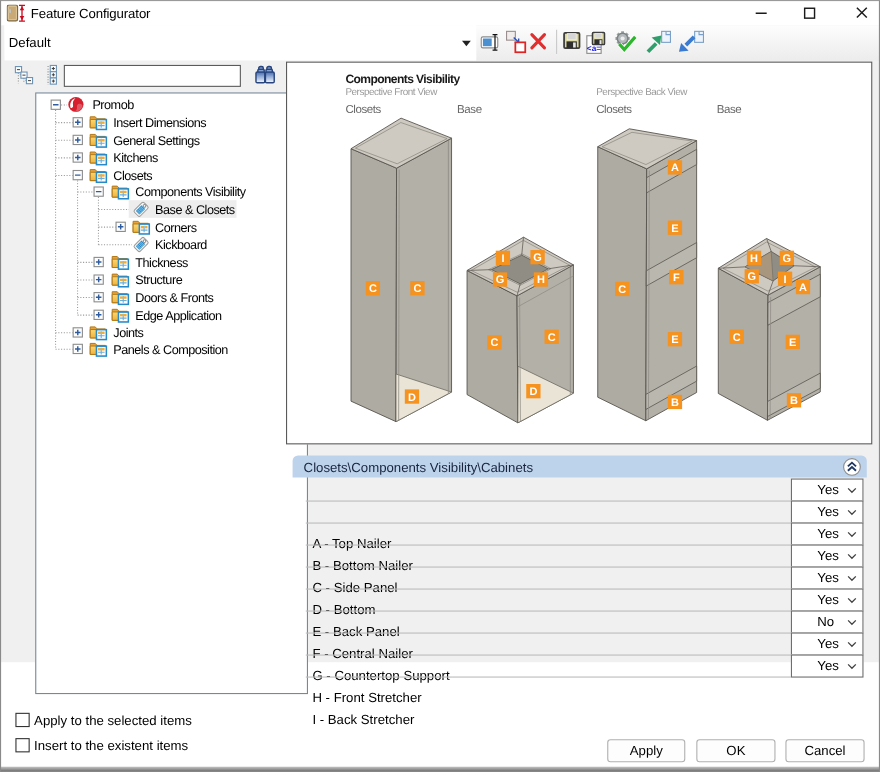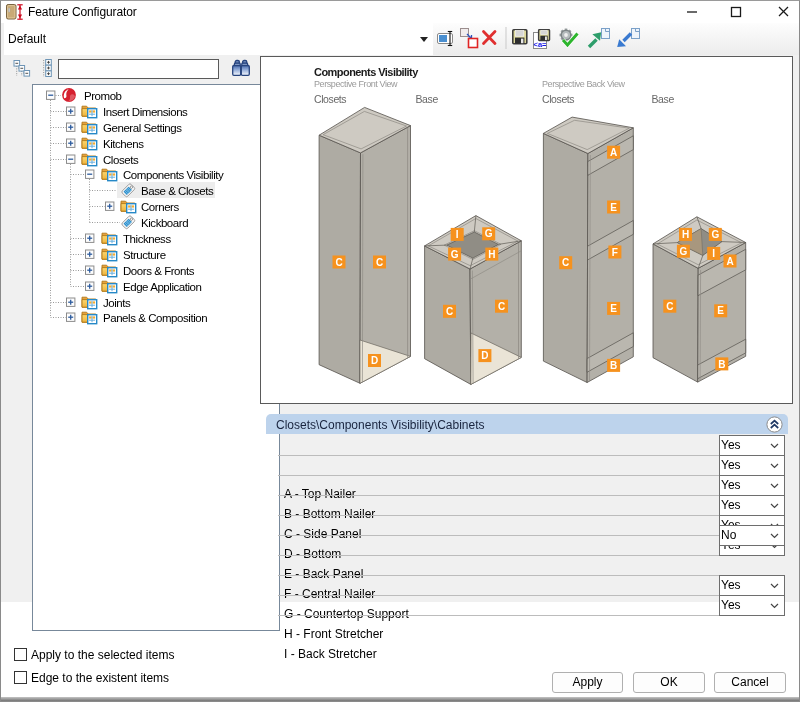--- a/index.html
+++ b/index.html
@@ -13,21 +13,21 @@
 #toolbar { left:4px; top:23px; width:800px; height:32px; background:linear-gradient(#fdfdfd,#ececec); }
 #combo { left:0; top:0; width:429px; height:32px; background:#fff; }
 #combo span { position:absolute; left:4px; top:9px; font-size:12px; }
 #searchbox { left:58px; top:59px; width:161px; height:20px; background:#fff; border:1px solid #5a5a5a; }
 #treepanel { left:8px; top:84px; width:248px; height:547px; background:#fff; border:1px solid #77889a; overflow:hidden;margin-left:24px; }
 #imgpanel { left:260px; top:56px; width:533px; height:348px; background:#fff; border:1px solid #5a5a5a; }
 #gridhead { left:266px; top:414px; width:522px; height:20px; background:#bdd3ec; border-radius:5px 5px 0 0; }
 #gridhead span { position:absolute; left:10px; top:4px; font-size:12px; color:#19243e; }
 .prow-line { position:absolute; left:278px; width:441px; height:1px; background:#bcbcbc; }
 .plabel { position:absolute; left:284px; width:400px; height:20px; font-size:12px; color:#000; line-height:20px;margin-top:48px; }
-.combo2 { position:absolute; left:719px; width:66px; height:21px; background:#fff; border:1px solid #6e6e6e; font-size:12px; line-height:19px; padding-left:1px; }
+.combo2 { position:absolute; left:719px; width:66px; height:21px; background:#fff; border:1px solid #6e6e6e; font-size:12px; line-height:19px; padding-left:23px; }
 .combo2 svg { position:absolute; right:5px; top:7px; }
 .cb { position:absolute; left:14px; width:13px; height:13px; background:#fff; border:1px solid #333; }
 .cblabel { position:absolute; left:31px; font-size:12px; }
 .btn { position:absolute; top:672px; height:21px; background:#fdfdfd; border:1px solid #b0b0b0; border-radius:3px; font-size:12px; text-align:center; line-height:19px; }
 #bottomedge { left:0; top:697px; width:800px; height:5px; background:linear-gradient(#c4c4c4,#5f5f5f); }
 </style>
 </head>
 <body>
 <div id="win">
   <div id="winframe"></div>
@@ -504,31 +504,31 @@
         </svg></div>
     <div class="combo2" style="top:495px">Yes<svg width="9" height="6" viewBox="0 0 9 6">
           <path d="M1 1 L4.5 4.5 L8 1" fill="none" stroke="#444" stroke-width="1.2"></path>
         </svg></div>
     <div class="combo2" style="top:515px">Yes<svg width="9" height="6" viewBox="0 0 9 6">
           <path d="M1 1 L4.5 4.5 L8 1" fill="none" stroke="#444" stroke-width="1.2"></path>
         </svg></div>
     <div class="combo2" style="top:535px">Yes<svg width="9" height="6" viewBox="0 0 9 6">
           <path d="M1 1 L4.5 4.5 L8 1" fill="none" stroke="#444" stroke-width="1.2"></path>
         </svg></div>
-    <div class="combo2" style="top:525px">No<svg width="9" height="6" viewBox="0 0 9 6">
+    <div class="combo2" style="top:555px">No<svg width="9" height="6" viewBox="0 0 9 6">
           <path d="M1 1 L4.5 4.5 L8 1" fill="none" stroke="#444" stroke-width="1.2"></path>
         </svg></div>
     <div class="combo2" style="top:575px">Yes<svg width="9" height="6" viewBox="0 0 9 6">
           <path d="M1 1 L4.5 4.5 L8 1" fill="none" stroke="#444" stroke-width="1.2"></path>
         </svg></div>
     <div class="combo2" style="top:595px">Yes<svg width="9" height="6" viewBox="0 0 9 6">
           <path d="M1 1 L4.5 4.5 L8 1" fill="none" stroke="#444" stroke-width="1.2"></path>
         </svg></div>
   </div>
   <div class="cb abs" style="top:648px"></div>
   <div class="cblabel abs" style="top:648px">Apply to the selected items</div>
   <div class="cb abs" style="top:671px"></div>
-  <div class="cblabel abs" style="top:671px">Edge to the existent items</div>
+  <div class="cblabel abs" style="top:671px">Insert to the existent items</div>
   <div class="btn abs" style="left:552px;width:71px">Apply</div>
   <div class="btn abs" style="left:633px;width:72px">OK</div>
   <div class="btn abs" style="left:714px;width:72px">Cancel</div>
   <div id="bottomedge" class="abs"></div>
 </div>
 
 </body></html>

